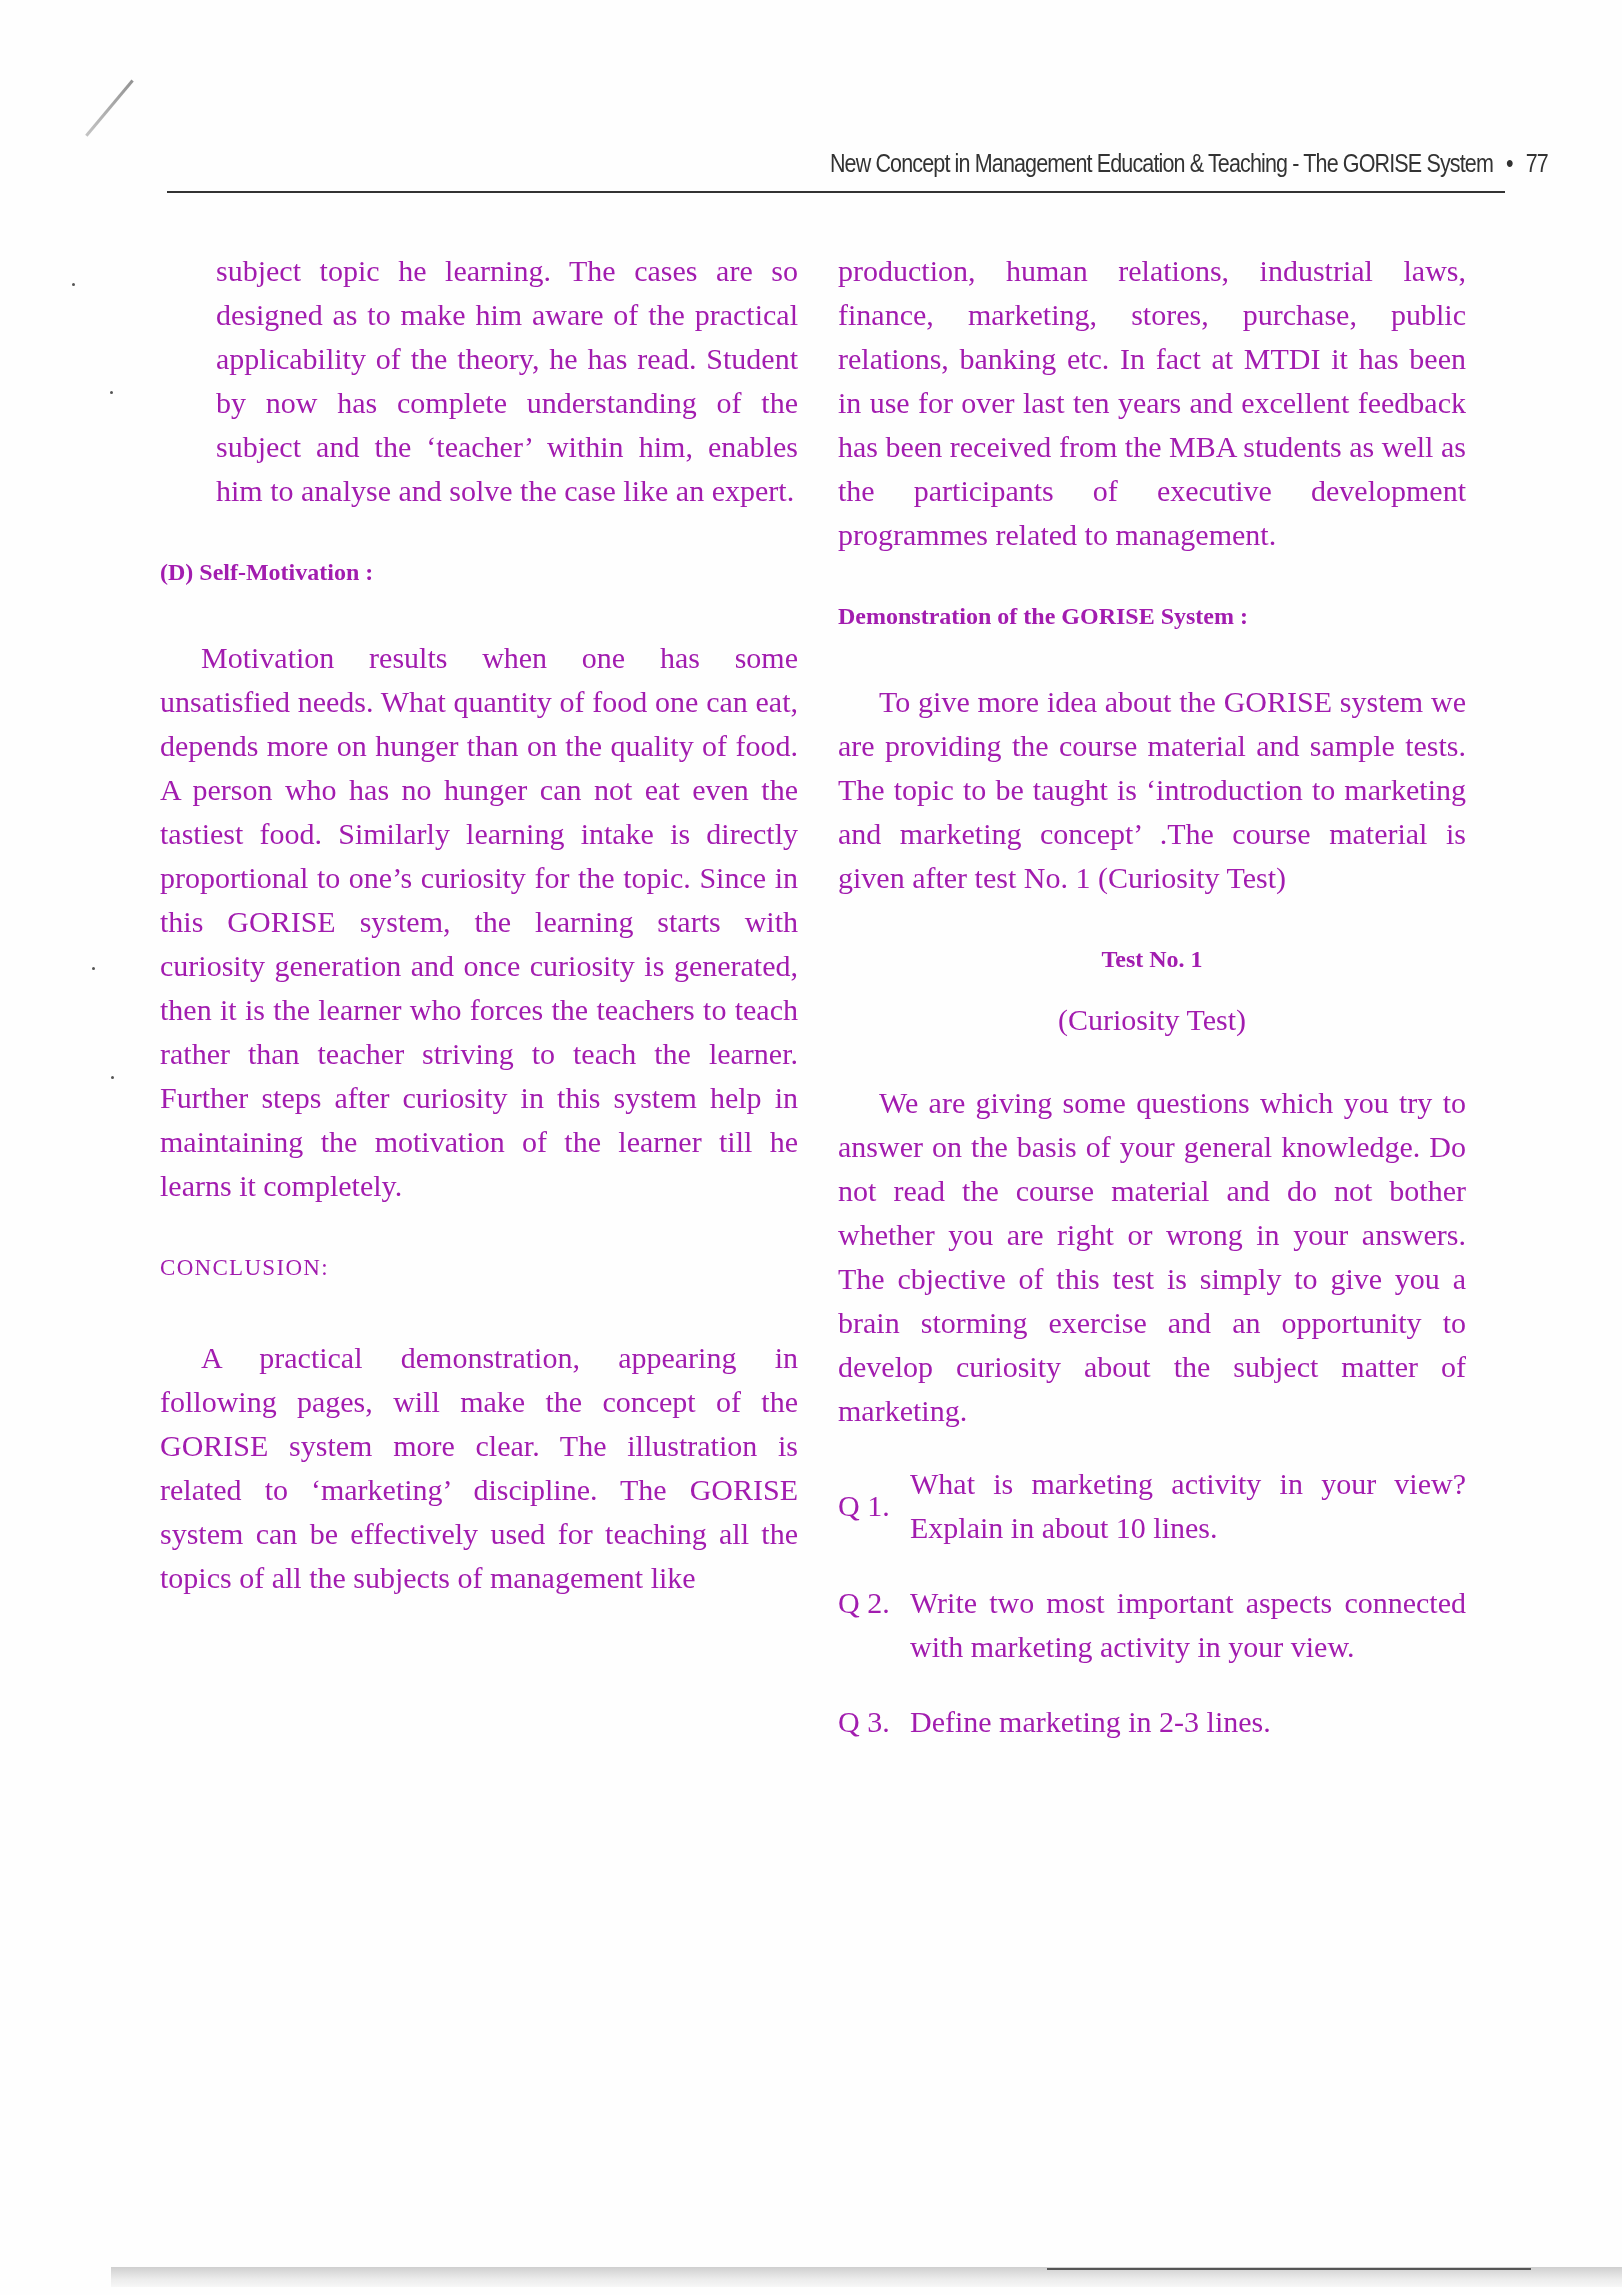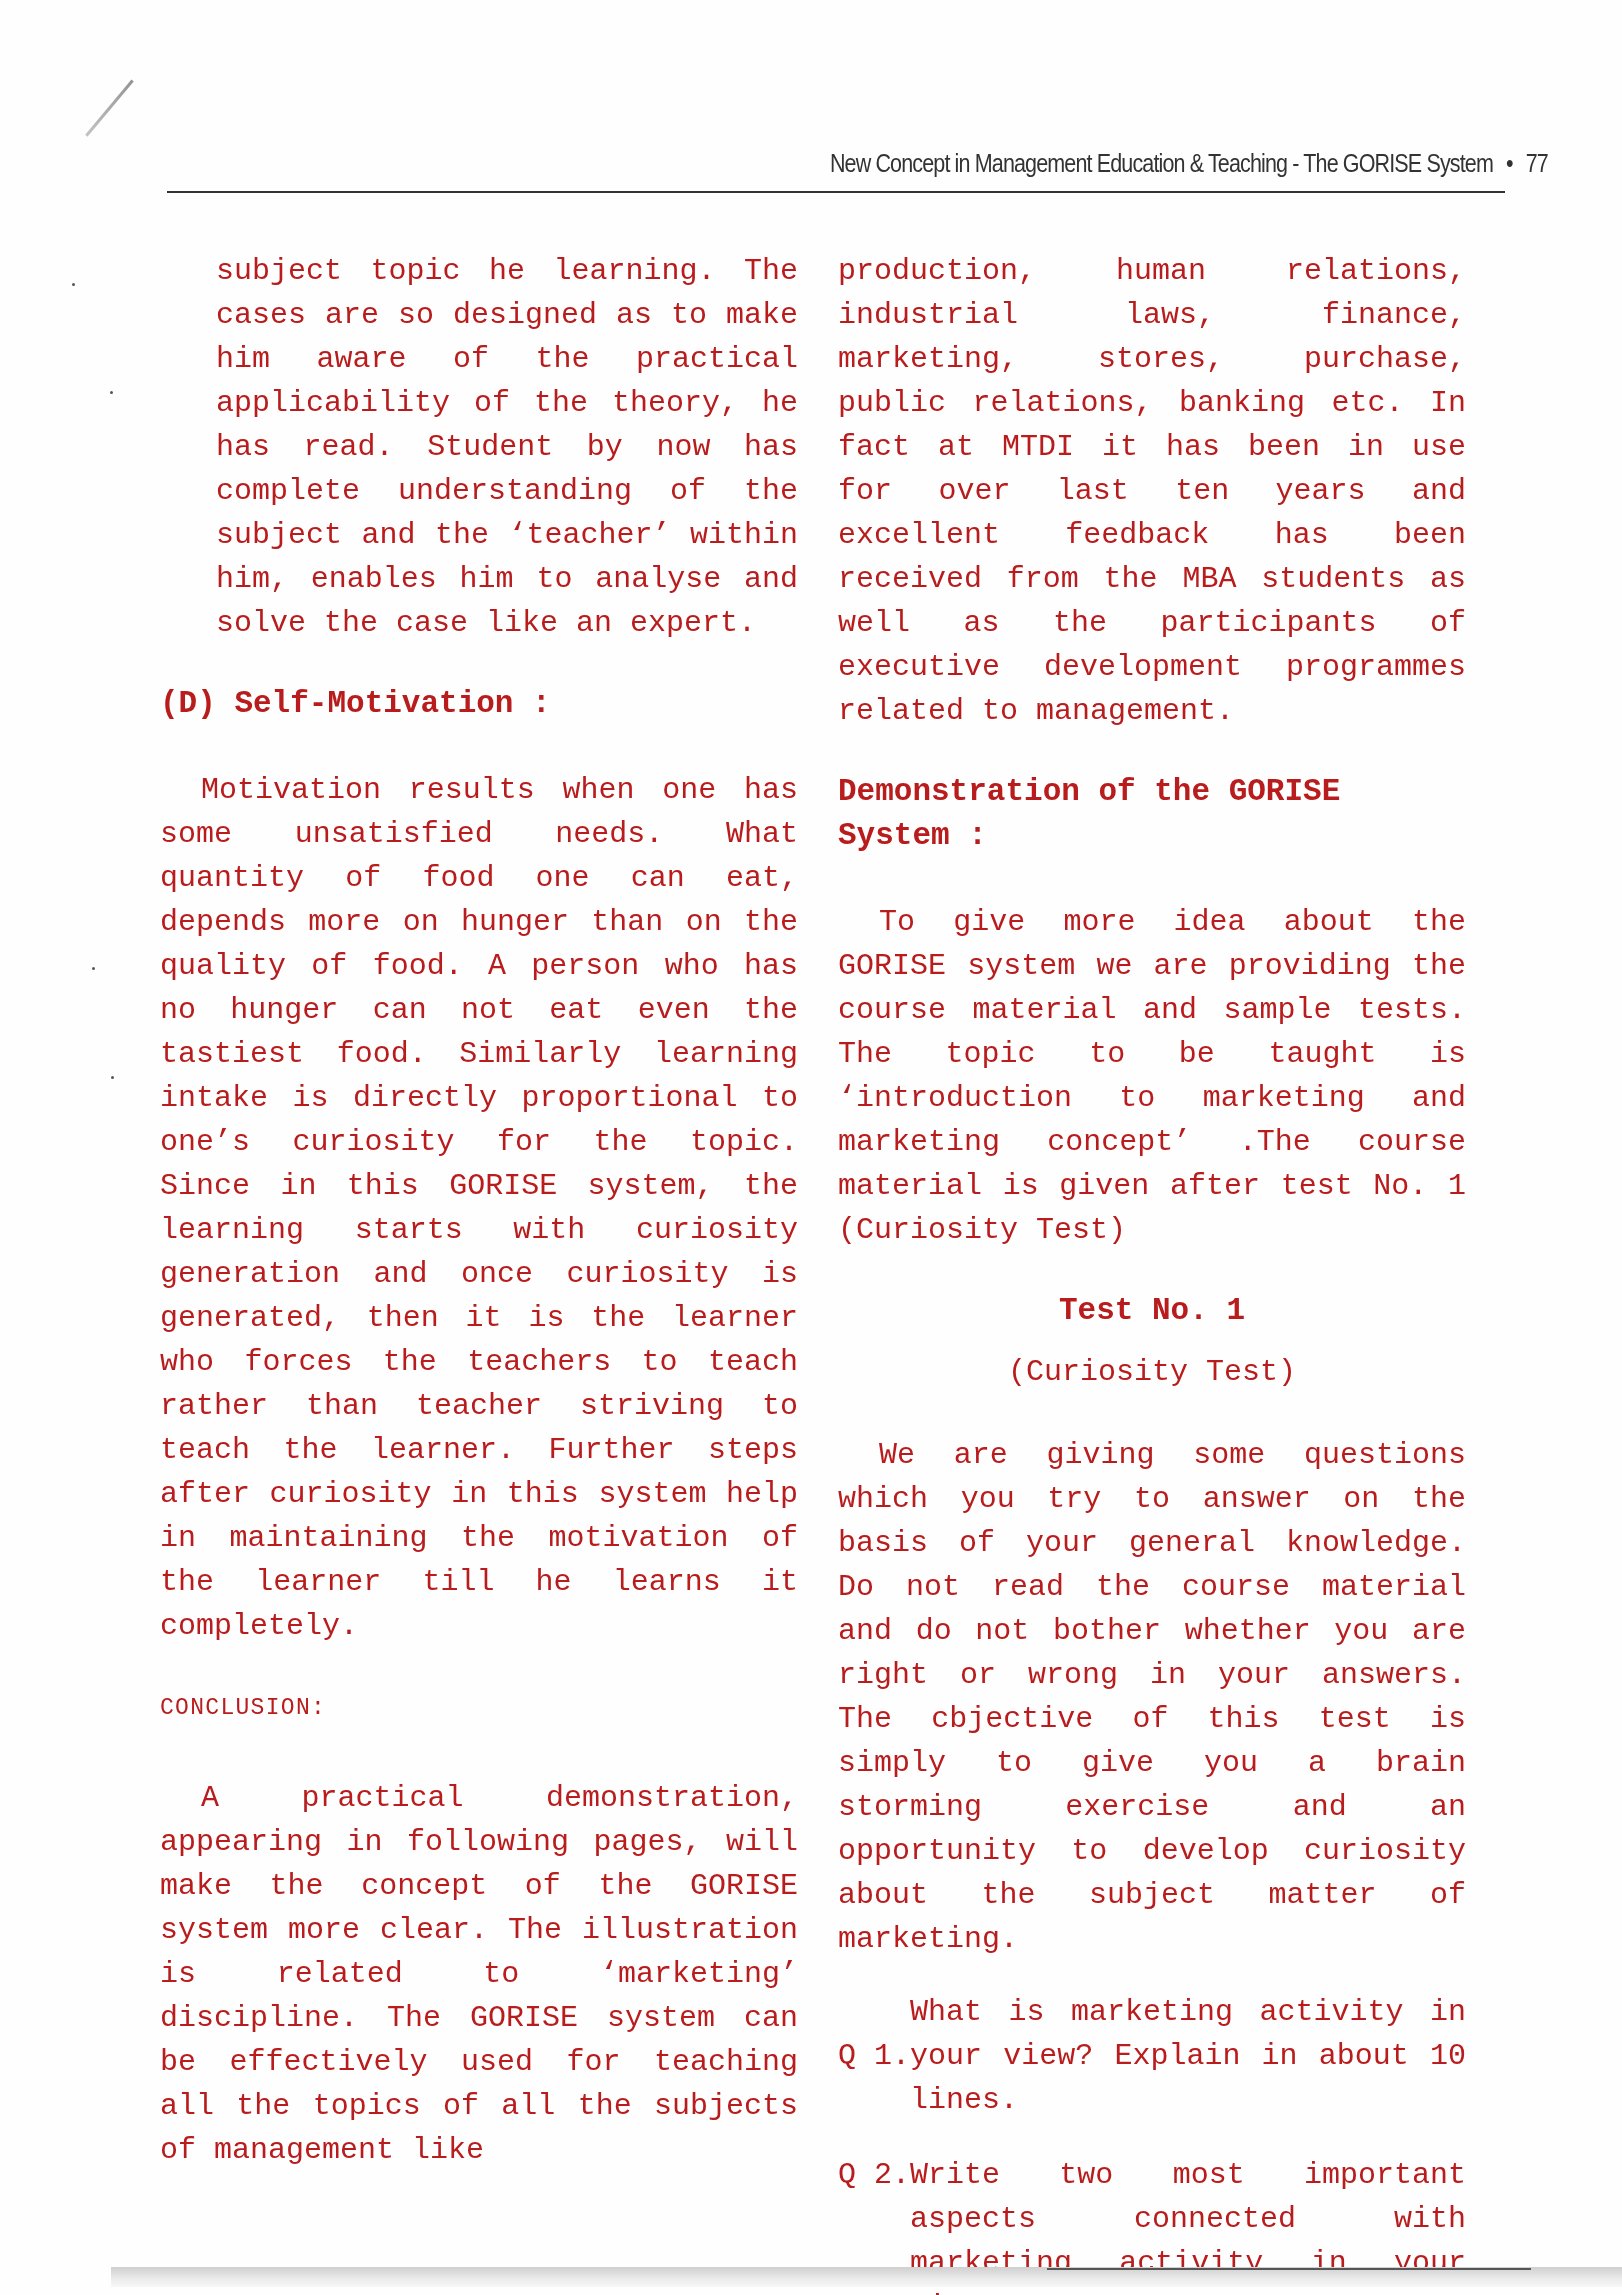--- a/index.html
+++ b/index.html
@@ -3,26 +3,26 @@
 <meta charset="utf-8">
 <style>
   html, body { margin: 0; padding: 0; background: #ffffff; }
   body { width: 1623px; height: 2295px; position: relative; overflow: hidden; color: #2a2a2a; }
   .page { position: absolute; left: 0; top: 0; width: 1623px; height: 2295px; background: #fefefe; }
   .corner-mark { position: absolute; left: 108px; top: 72px; width: 2.6px; height: 72px; background: linear-gradient(#666, #aaa); transform: rotate(40deg); opacity: .7; }
   .running-head { position: absolute; left: 720px; top: 149px; width: 785px; text-align: right;
     font-family: "Liberation Sans", sans-serif; font-size: 25px; letter-spacing: -1px; color: #333; transform: scaleX(0.86); transform-origin: right center; white-space: nowrap; }
   .running-head .bullet { margin: 0 9.2px; }
   .head-rule { position: absolute; left: 167px; top: 191px; width: 1338px; height: 2px; background: #333; }
-  .col { position: absolute; font-family: Liberation Mono, monospace; font-size: 30px; line-height: 44px; color: #b91c1c; }
+  .col { position: absolute; font-family: Liberation Serif, serif; font-size: 30px; line-height: 44px; color: #a21caf; }
   .col-left { left: 216px; top: 249px; width: 582px; }
   .col-right { left: 838px; top: 249px; width: 628px; }
   p { margin: 0; text-align: justify; }
   .indent { text-indent: 41px; }
-  .h-bold { font-weight: bold; font-size: 31px; margin: 0; }
+  .h-bold { font-weight: bold; font-size: 24px; margin: 0; }
   .h-plain { font-size: 23px; letter-spacing: 1.3px; margin: 0; font-weight: normal; }
   .center { text-align: center; }
   .q { display: flex; margin: 0; }
   .q-num { width: 72px; flex: none; }
   .q-text { flex: 1; text-align: justify; }
   .bottom-band { position: absolute; left: 111px; top: 2267px; width: 1512px; height: 19.6px; background: linear-gradient(#cfcfcf, #ececec 60%, #f7f7f7); }
   .bottom-dark { position: absolute; left: 1047px; top: 2268px; width: 484px; height: 2px; background: #555; }
   .speck { position: absolute; width: 3.3px; height: 3.3px; background: #555; border-radius: 50%; }
 </style>
 </head>

